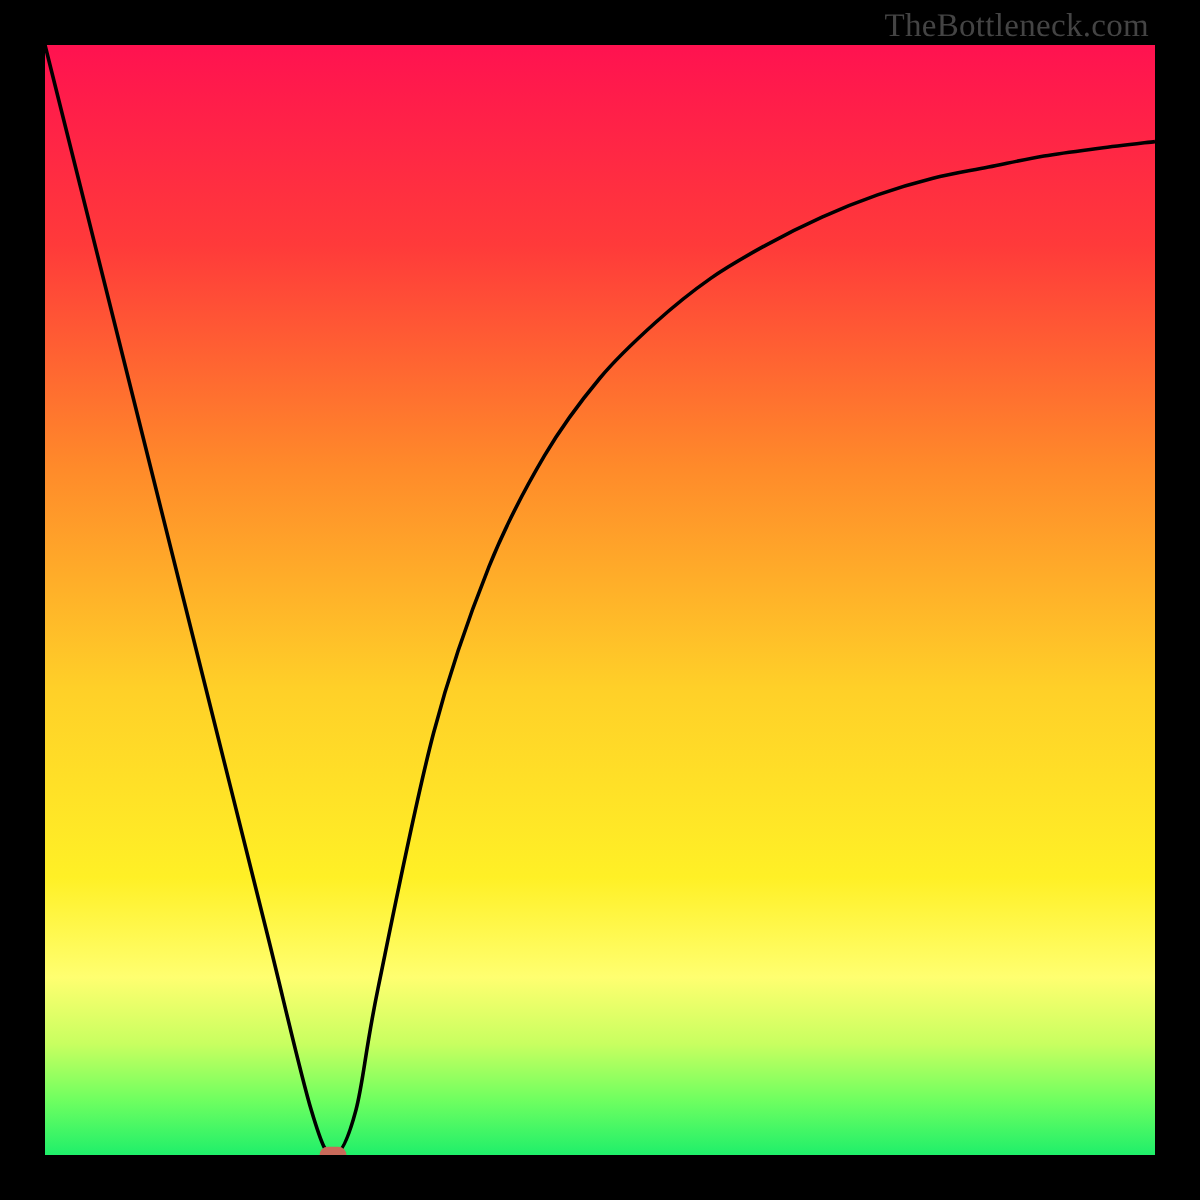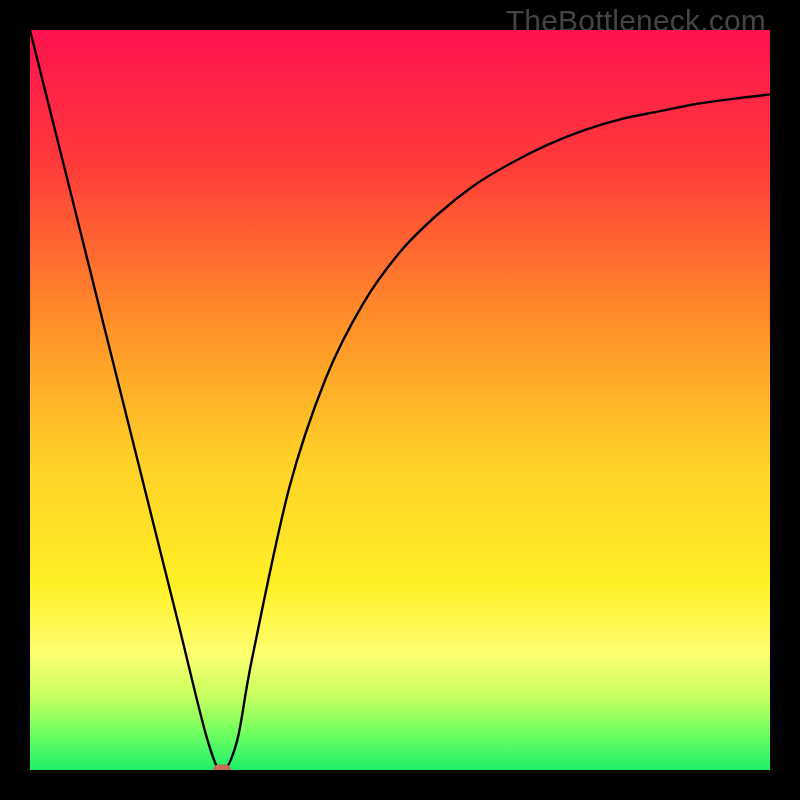--- a/index.html
+++ b/index.html
@@ -33,23 +33,24 @@
   }
   .curve-svg {
     position: absolute;
     inset: 0;
   }
   .watermark {
     position: absolute;
     top: 4px;
     right: 34px;
     color: #444;
-    font-size: 30px;
+    font-size: 22px;
     font-weight: 500;
     letter-spacing: 0.2px;
+    font-family: Liberation Serif, serif;
   }
   .marker {
     position: absolute;
     width: 18px;
     height: 11px;
     border-radius: 6px;
     transform: translate(-50%, -50%);
   }
 </style>
 </head>

